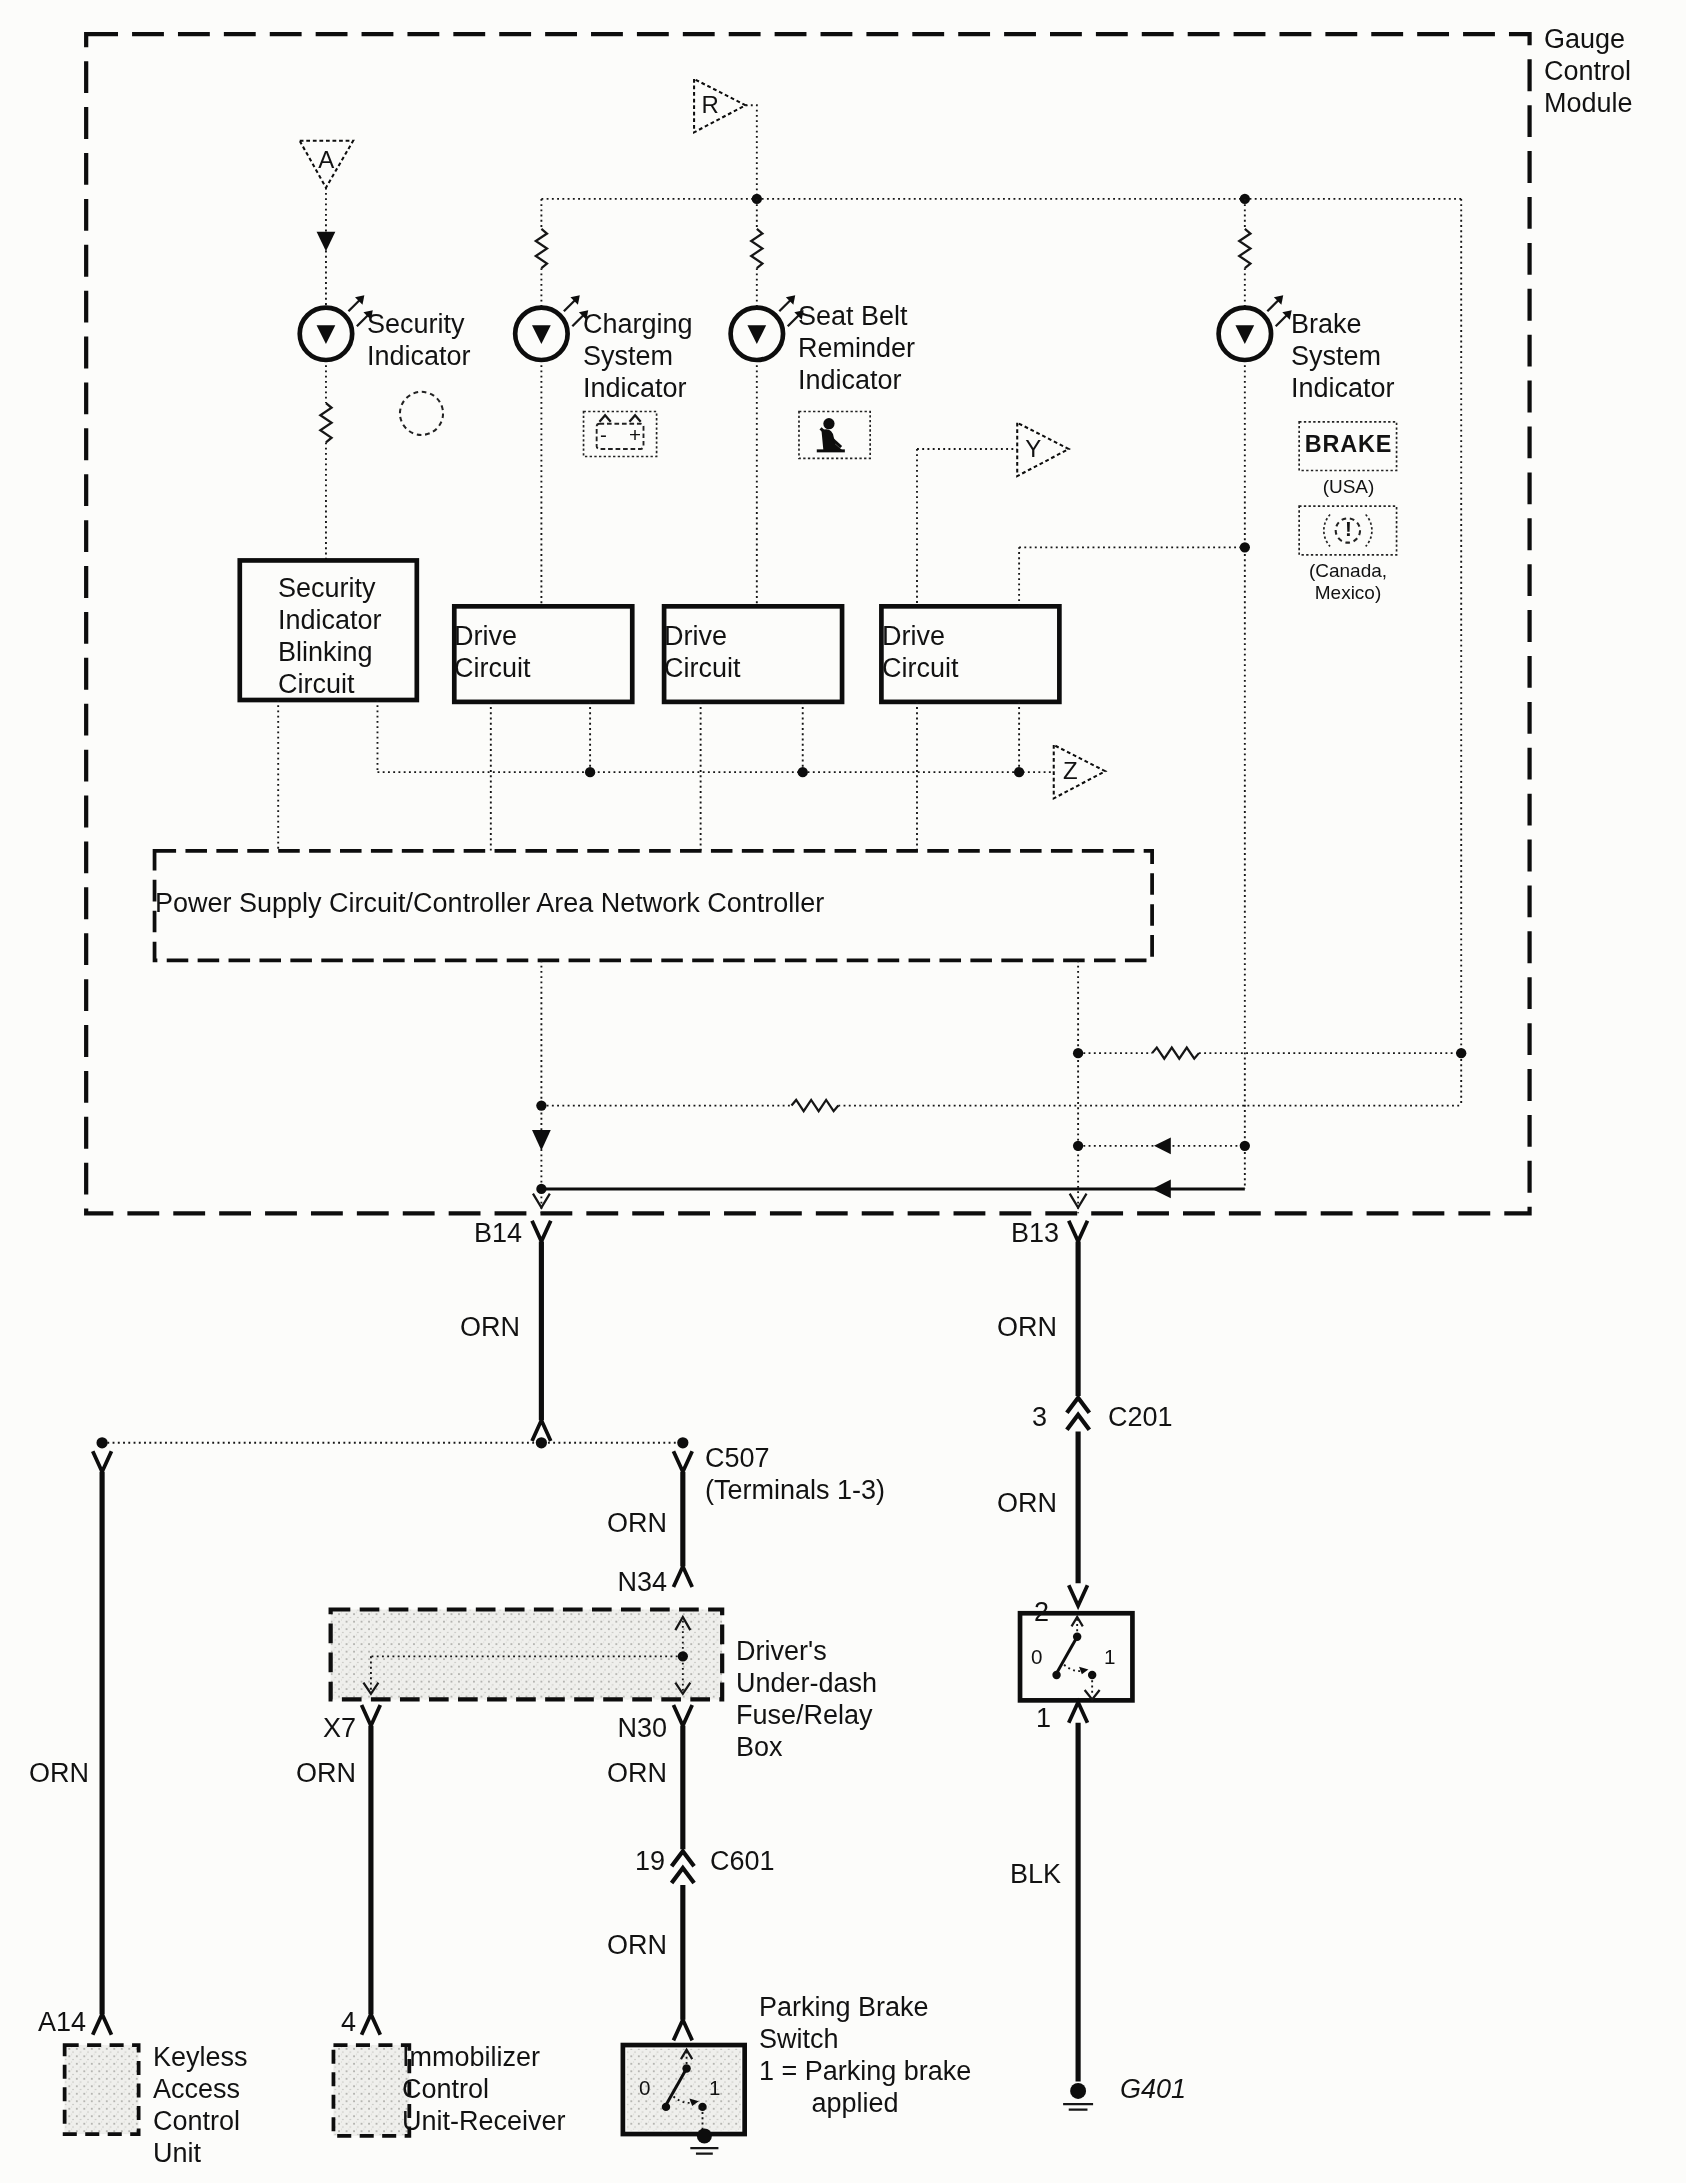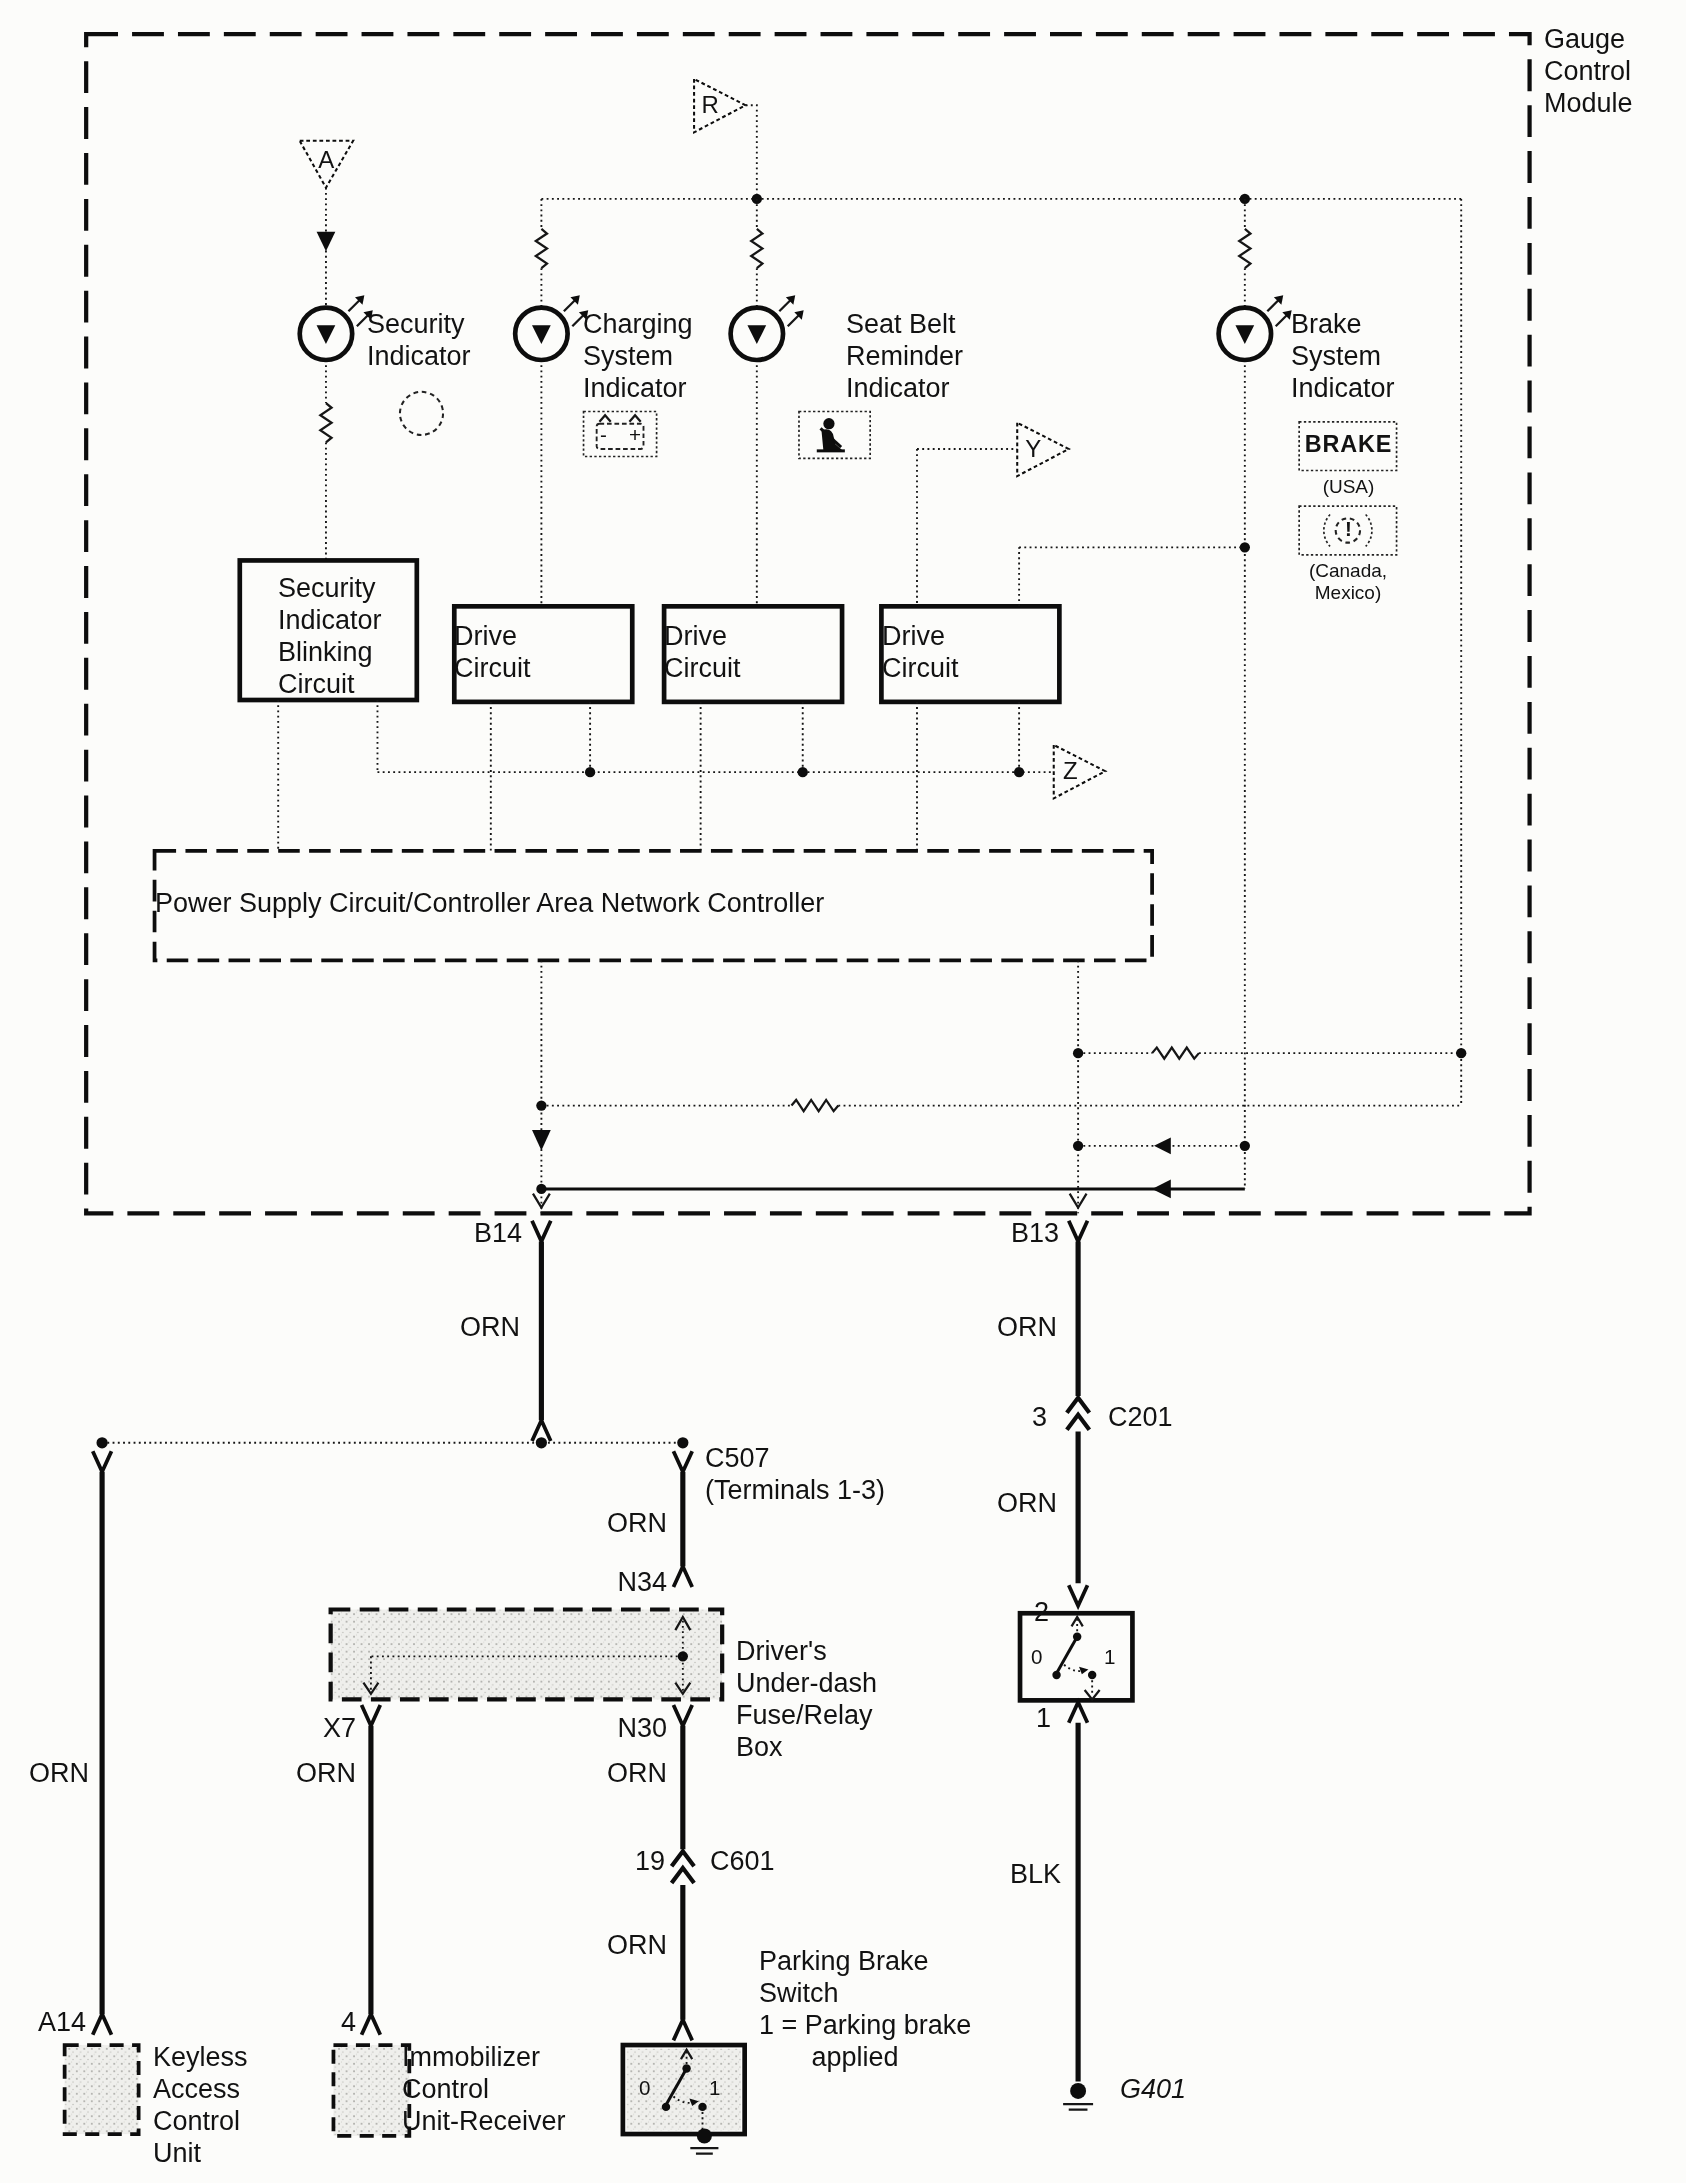--- a/index.html
+++ b/index.html
@@ -320,21 +320,21 @@
 <div class="lbl trilbl" style="left:315px;top:146px;width:22.5px;text-align:center;">A</div>
 <div class="lbl trilbl" style="left:699px;top:91px;width:22.5px;text-align:center;">R</div>
 <div class="lbl trilbl" style="left:1022px;top:435px;width:22.5px;text-align:center;">Y</div>
 <div class="lbl trilbl" style="left:1059px;top:757px;width:22.5px;text-align:center;">Z</div>
 
 <div class="lbl" style="left:367px;top:309px;">Security
 Indicator</div>
 <div class="lbl" style="left:583px;top:309px;">Charging
 System
 Indicator</div>
-<div class="lbl" style="left:798px;top:309px;margin-left:48px;">Seat Belt
+<div class="lbl" style="left:798px;top:301px;">Seat Belt
 Reminder
 Indicator</div>
 <div class="lbl" style="left:1291px;top:309px;">Brake
 System
 Indicator</div>
 
 <div class="lbl boldtxt" style="left:1300px;top:431px;width:97px;text-align:center;font-size:23.4px;">BRAKE</div>
 <div class="lbl iconlbl" style="left:1300px;top:476px;width:97px;text-align:center;">(USA)</div>
 <div class="lbl boldtxt" style="left:1343px;top:517px;width:12px;text-align:center;font-size:20.6px;">!</div>
 <div class="lbl iconlbl" style="left:1290px;top:560px;width:116px;text-align:center;">(Canada,
@@ -383,21 +383,21 @@
 <div class="lbl right" style="left:19px;top:2007px;width:67px;">A14</div>
 <div class="lbl right" style="left:309px;top:2007px;width:47px;">4</div>
 
 <div class="lbl" style="left:153px;top:2042px;">Keyless
 Access
 Control
 Unit</div>
 <div class="lbl" style="left:402px;top:2042px;">Immobilizer
 Control
 Unit-Receiver</div>
-<div class="lbl" style="left:759px;top:1946px;">Parking Brake
+<div class="lbl" style="left:759px;top:1992px;">Parking Brake
 Switch
 1 = Parking brake
        applied</div>
 
 <div class="lbl right" style="left:991px;top:1402px;width:56px;">3</div>
 <div class="lbl" style="left:1108px;top:1402px;">C201</div>
 <div class="lbl right" style="left:937px;top:1488px;width:120px;">ORN</div>
 <div class="lbl right" style="left:991px;top:1597px;width:58px;">2</div>
 <div class="lbl right" style="left:991px;top:1703px;width:60px;">1</div>
 

